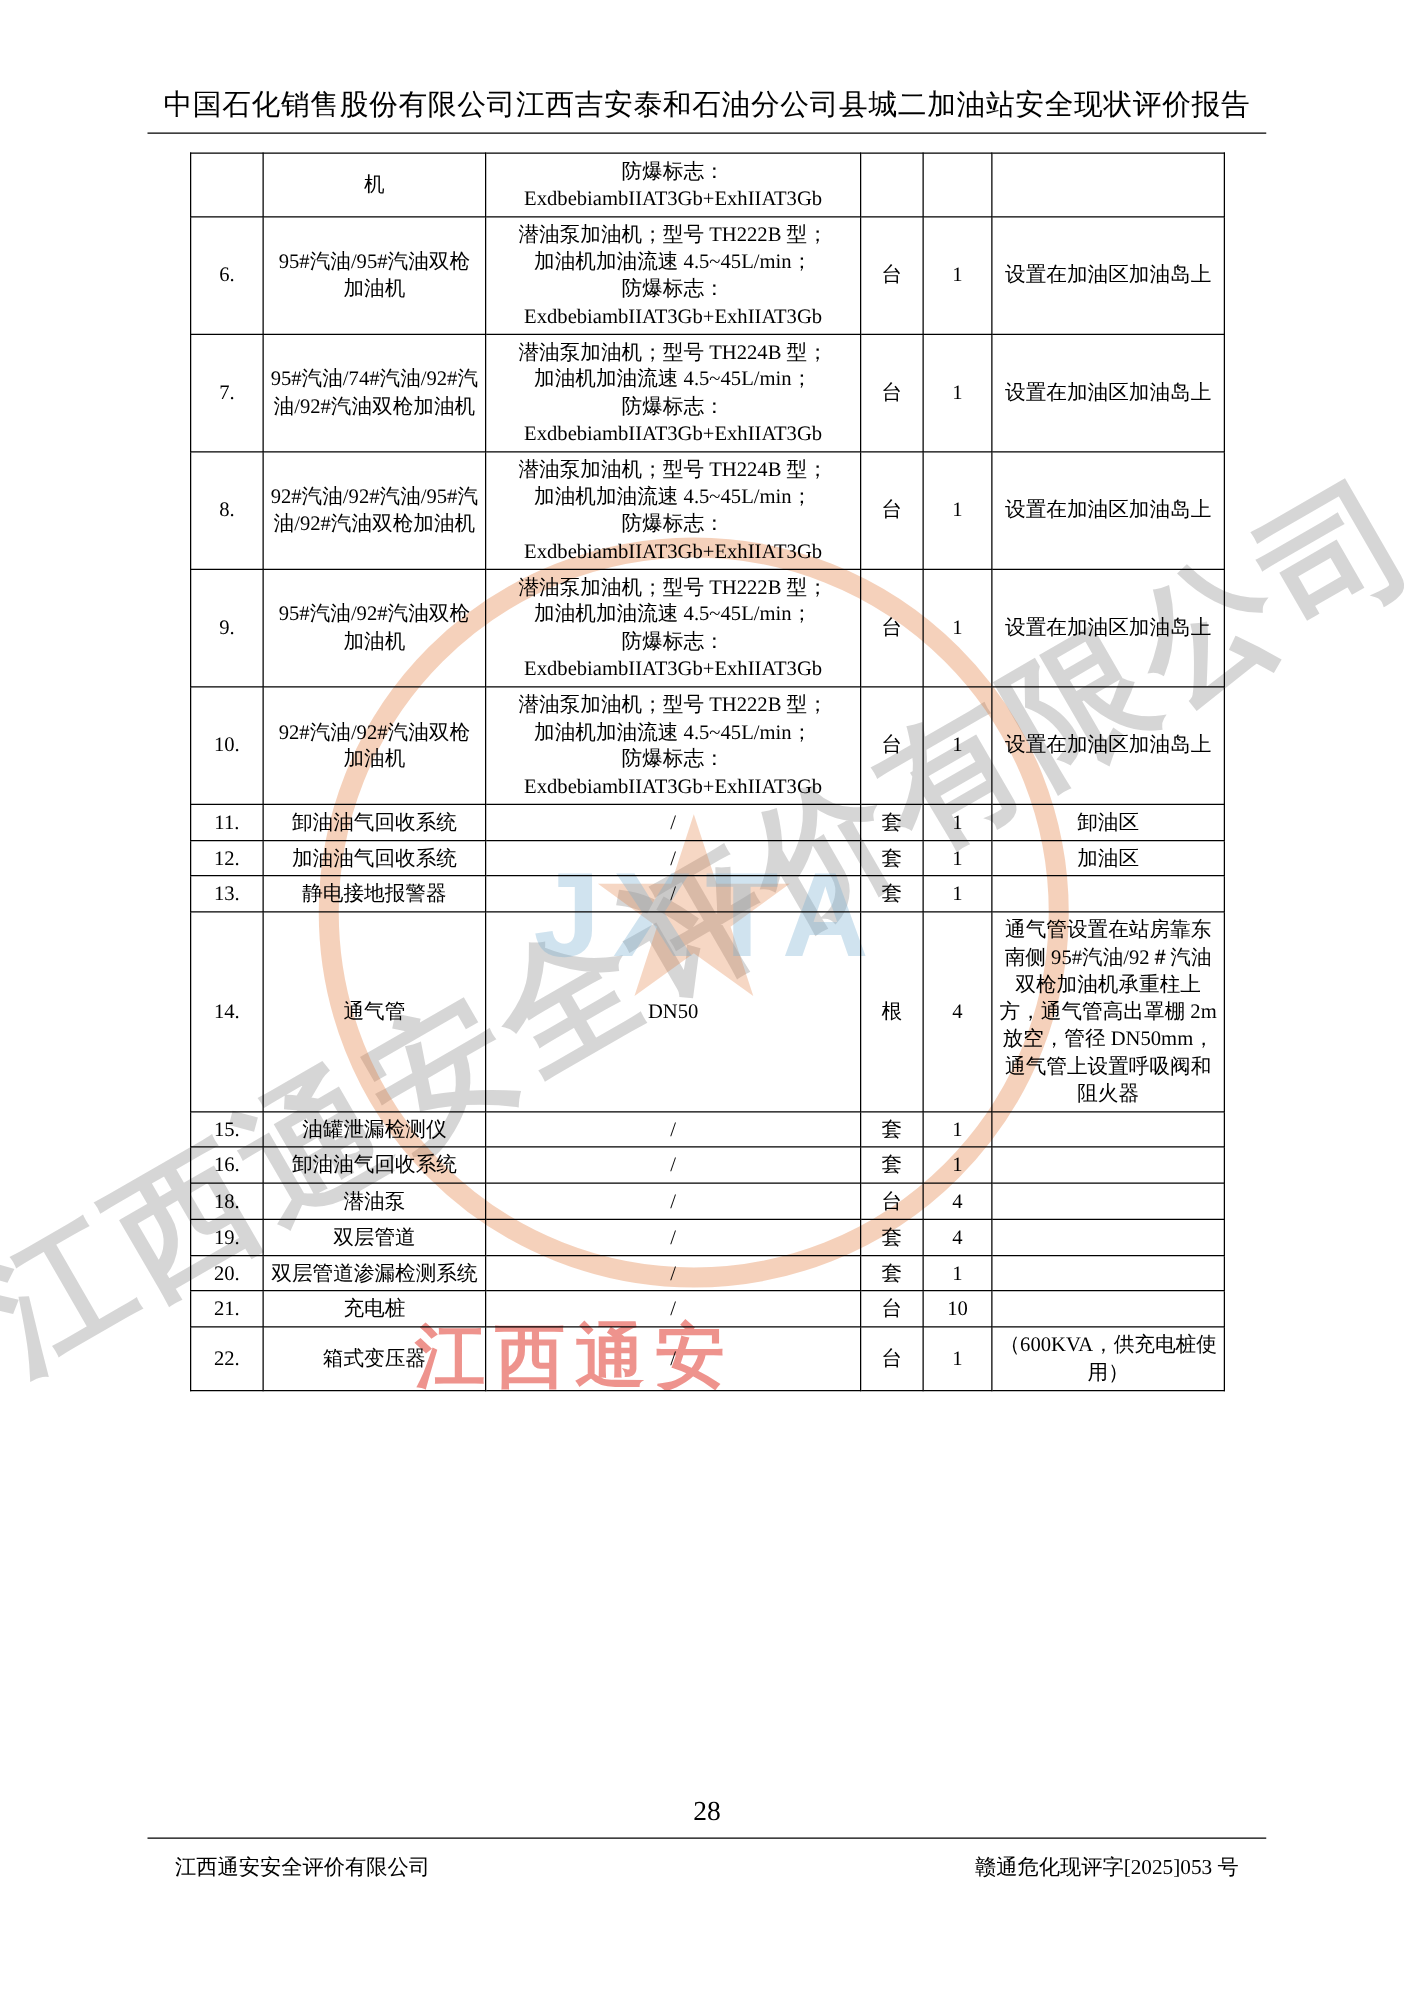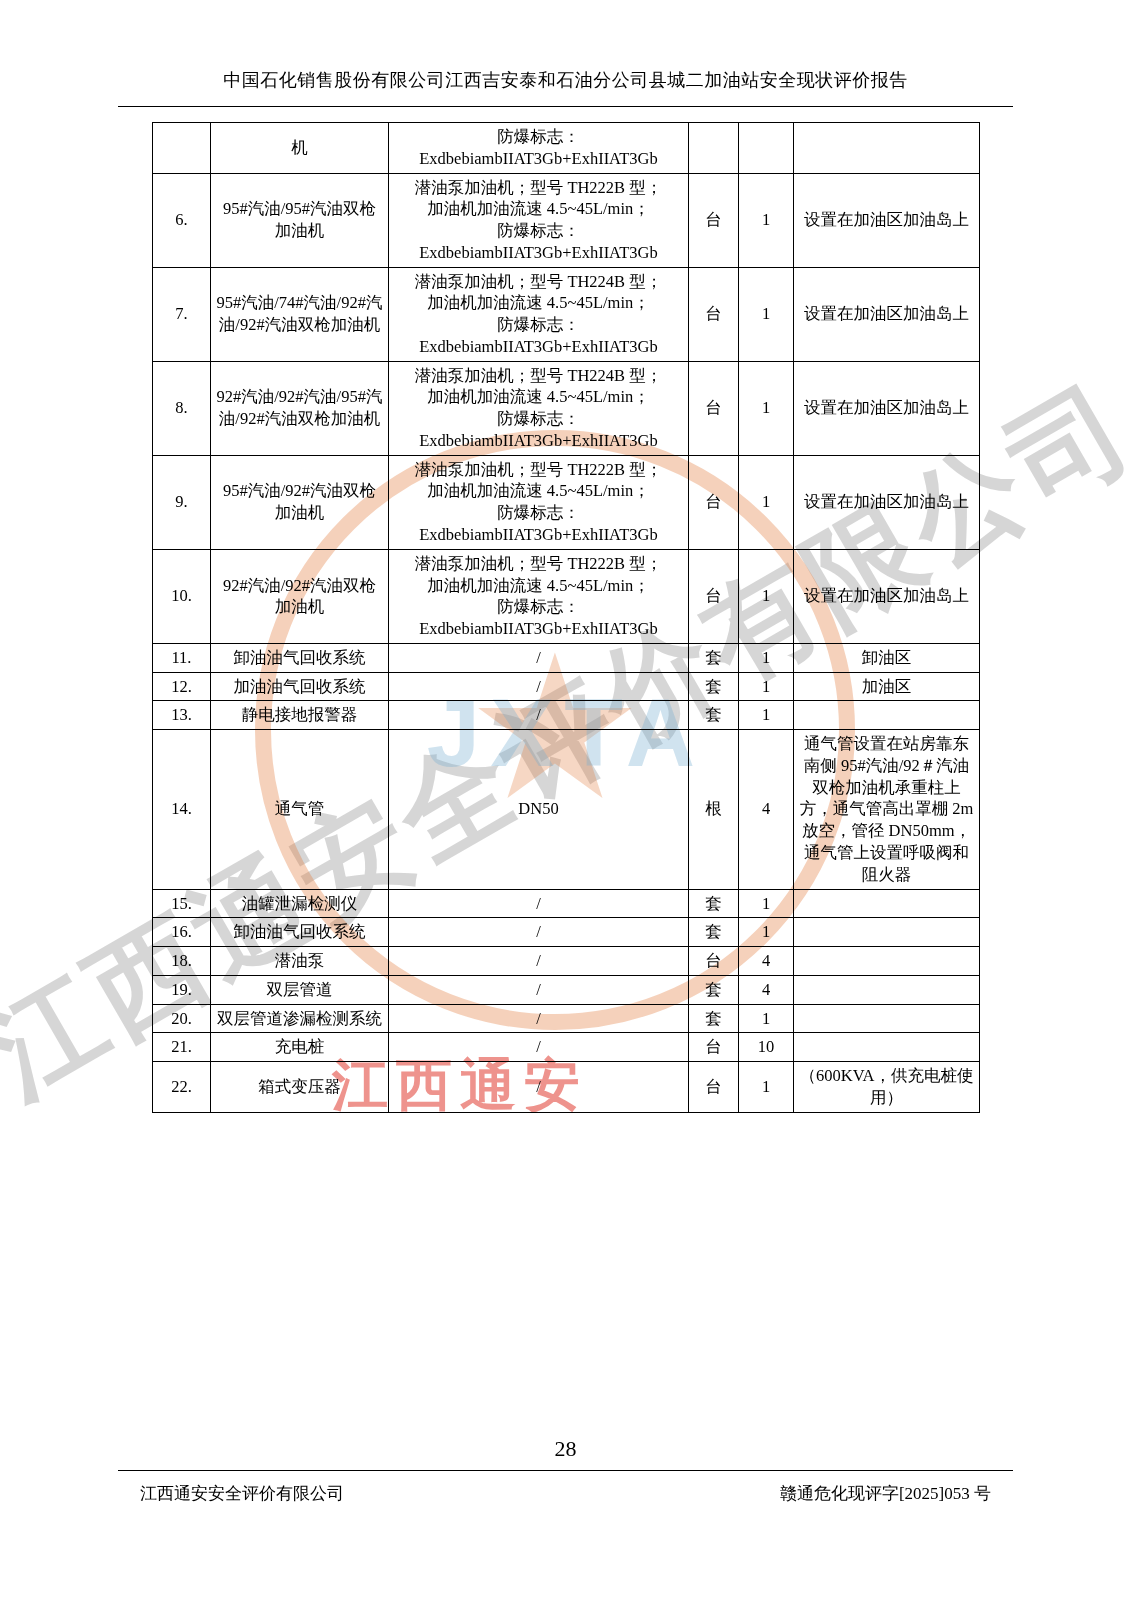--- a/index.html
+++ b/index.html
@@ -23,21 +23,21 @@
     padding: 0;
   }
 
   
   .header {
     position: absolute;
     top: 68px;
     left: 118px;
     width: 895px;
     text-align: center;
-    font-size: 18px;
+    font-size: 23px;
     letter-spacing: 0.5px;
     font-family: "Liberation Serif", serif;
   }
   .header-rule {
     position: absolute;
     top: 106px;
     left: 118px;
     width: 895px;
     height: 1px;
     background: #000;

